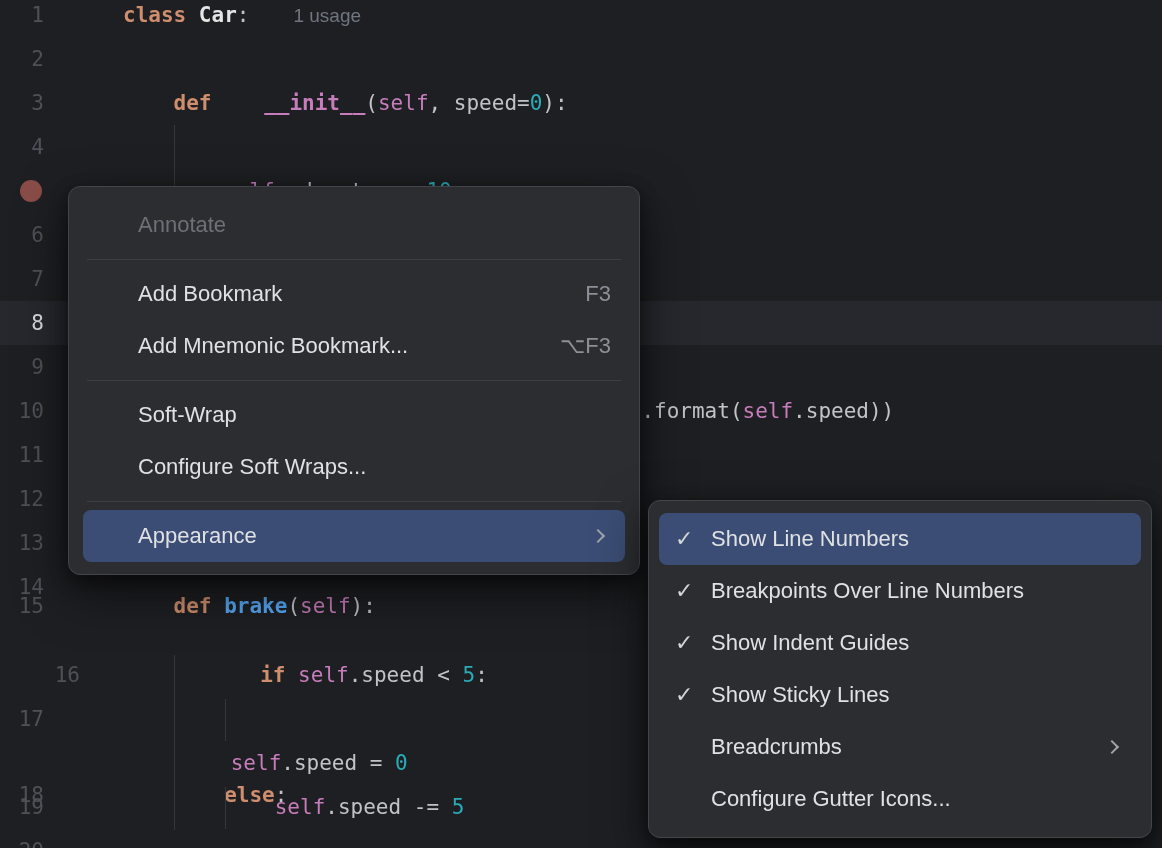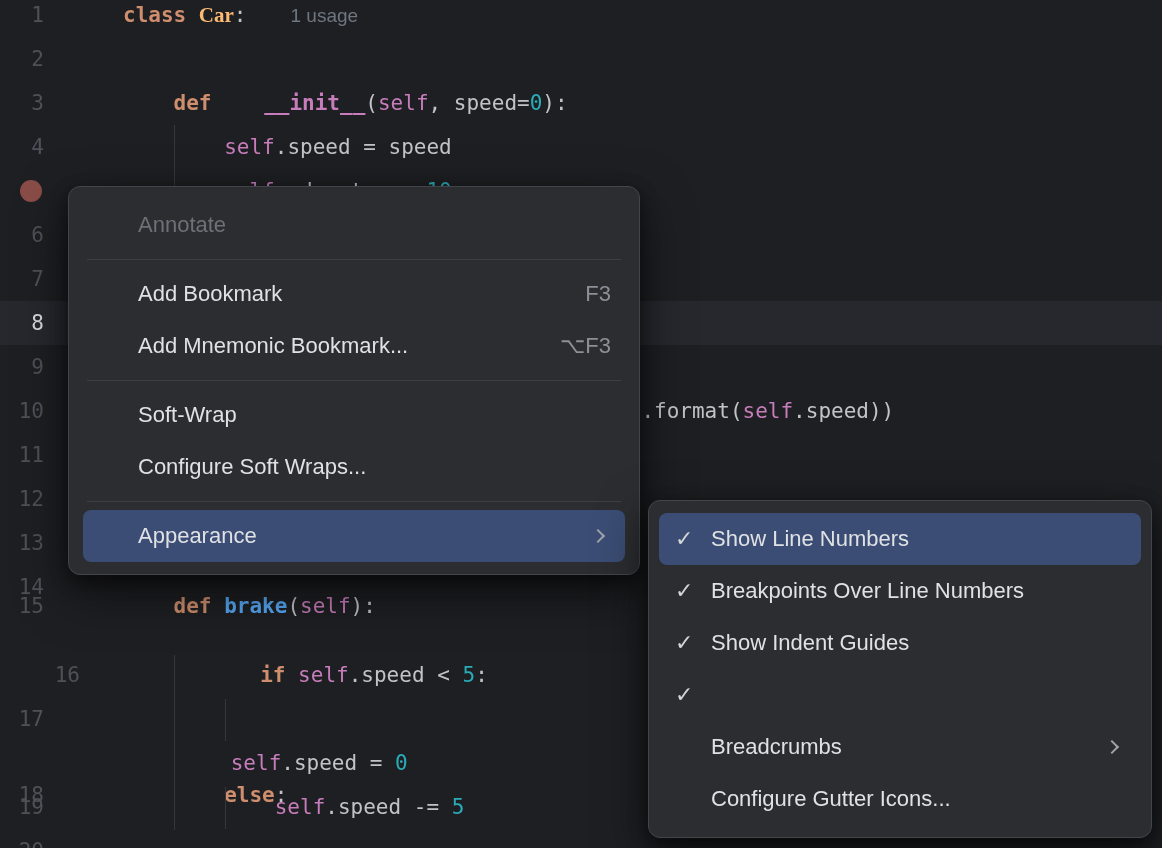--- a/index.html
+++ b/index.html
@@ -38,21 +38,21 @@
     position:absolute;left:20px;top:11px;width:22px;height:22px;
     border-radius:50%;background:var(--bp);
   }
   .code{
     padding-left:79px;white-space:pre;
     font-family:"DejaVu Sans Mono","Liberation Mono",monospace;
     font-size:21px;line-height:44px;color:#c1c3c9;
   }
   .tk-pl{color:#c1c3c9;}
   .tk-kw{color:#cf8e6d;font-weight:bold;}
-  .tk-cls{color:#fdba74;font-weight:bold;font-family:Liberation Serif, serif;}
+  .tk-cls{color:#e5e5e5;font-weight:bold;}
   .tk-magic{color:#c77dbb;font-weight:bold;margin-left:40px;}
   .tk-self{color:#c77dbb;}
   .tk-num{color:#2aacb8;}
   .tk-fn{color:#56a8f5;font-weight:bold;}
   .inlay{
     font-family:"Liberation Sans",sans-serif;
     font-size:19px;color:#6f7680;margin-left:44px;
   }
   .guide{position:absolute;width:1px;background:#34373c;}
   
@@ -98,21 +98,20 @@
       <div class="line-row" style="top: 37px;">
     <div class="gutter">2</div>
     <div class="code"></div>
   </div>
       <div class="line-row" style="top: 81px;">
     <div class="gutter">3</div>
     <div class="code"><span class="tk-pl">    </span><span class="tk-kw">def </span><span class="tk-magic">__init__</span><span class="tk-pl">(</span><span class="tk-self">self</span><span class="tk-pl">, speed=</span><span class="tk-num">0</span><span class="tk-pl">):</span></div>
   </div>
       <div class="line-row" style="top: 125px;">
     <div class="gutter">4</div>
-    <div class="code"><span class="tk-pl">        </span><span class="tk-self">self</span><span class="tk-pl">.speed = speed</span></div>
   </div>
       <div class="line-row" style="top: 169px;">
     <div class="gutter">
           <span class="bp"></span>
         </div>
     <div class="code"><span class="tk-pl">        </span><span class="tk-self">self</span><span class="tk-pl">.odometer = </span><span class="tk-num">10</span></div>
   </div>
       <div class="line-row" style="top: 213px;">
     <div class="gutter">6</div>
     <div class="code"></div>
@@ -214,20 +213,21 @@
     <div class="sub-item">
       <span class="check">✓</span>
       <span>Breakpoints Over Line Numbers</span>
     </div>
     <div class="sub-item">
       <span class="check">✓</span>
       <span>Show Indent Guides</span>
     </div>
     <div class="sub-item">
       <span class="check">✓</span>
+      <span>Show Sticky Lines</span>
     </div>
     <div class="sub-item">
       <span class="check"></span>
       <span>Breadcrumbs</span>
       <span class="chev"></span>
     </div>
     <div class="sub-item">
       <span class="check"></span>
       <span>Configure Gutter Icons...</span>
     </div>

